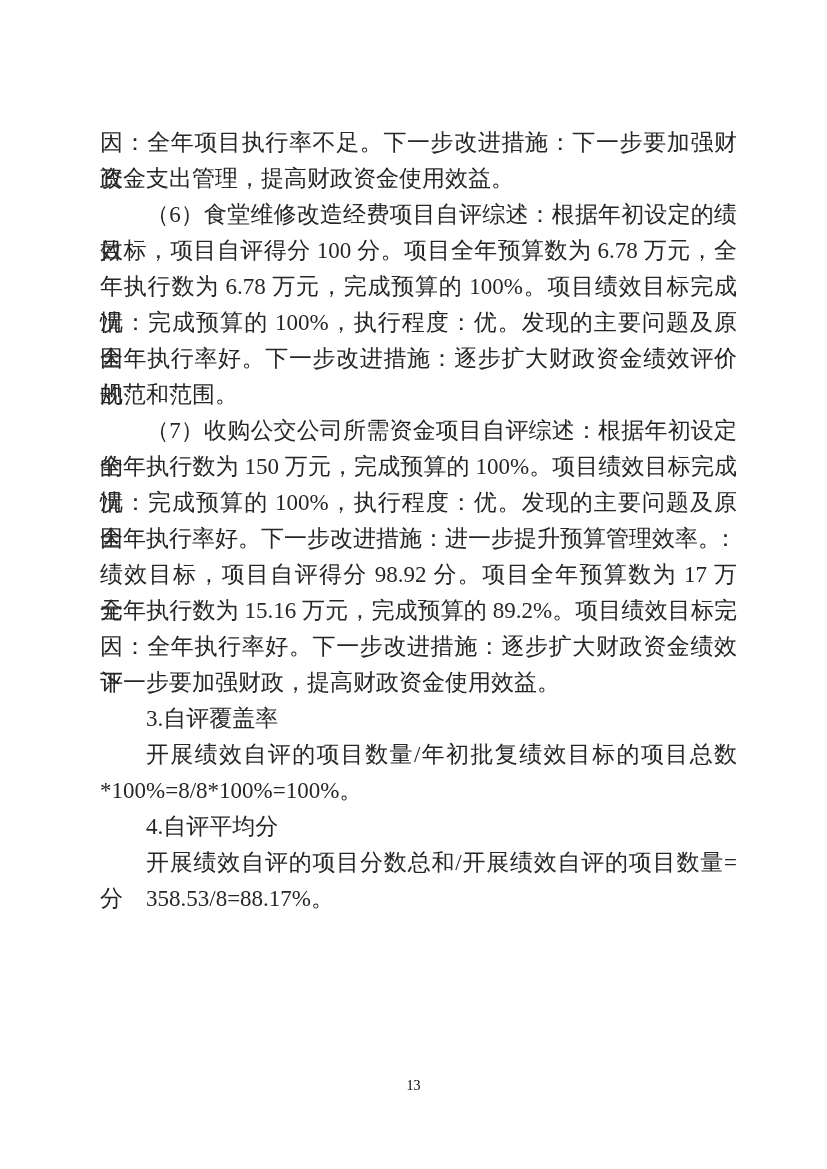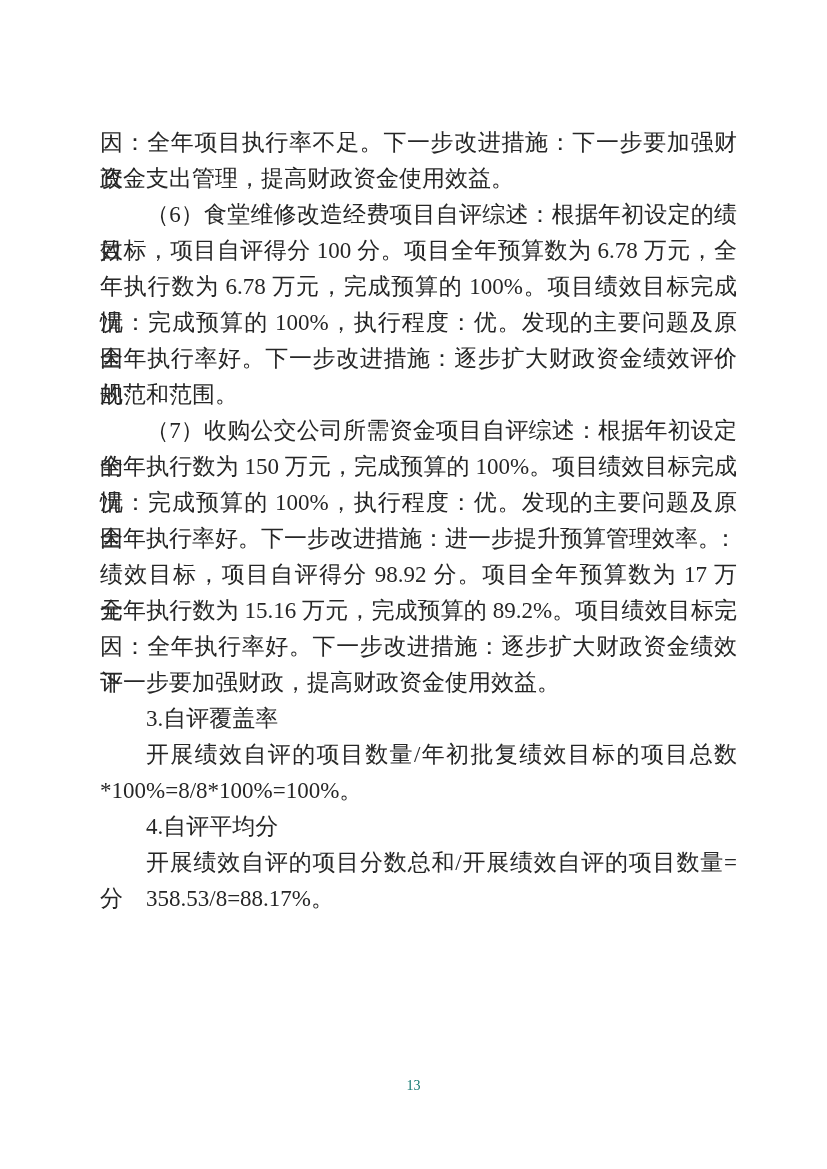--- a/index.html
+++ b/index.html
@@ -40,21 +40,21 @@
     text-indent: 2em;
   }
   .page-number {
     position: absolute;
     left: 0;
     right: 0;
     top: 1076px;
     text-align: center;
     font-size: 14px;
     line-height: 20px;
-    color: #0f766e;
+    color: #000000;
   }
 </style>
 </head>
 <body>
 
 <div class="page">
   <div class="content">
     <div class="line fill">因：全年项目执行率不足。下一步改进措施：下一步要加强财政</div>
     <div class="line">资金支出管理，提高财政资金使用效益。</div>
     <div class="line fill indent">（6）食堂维修改造经费项目自评综述：根据年初设定的绩效</div>

